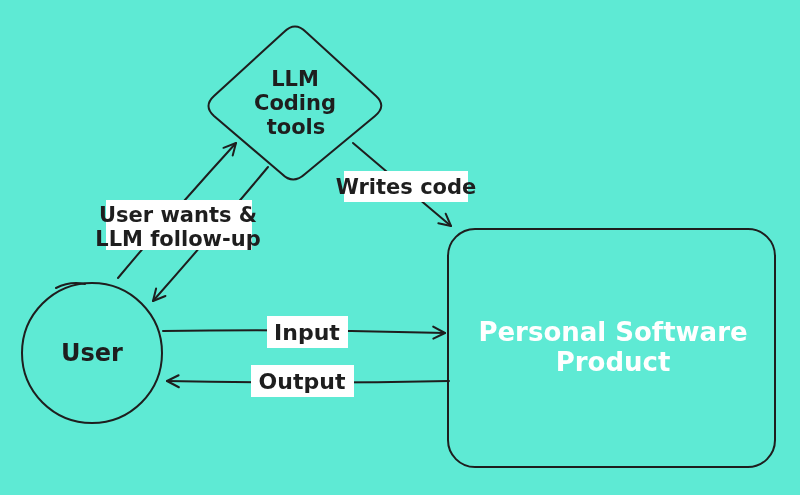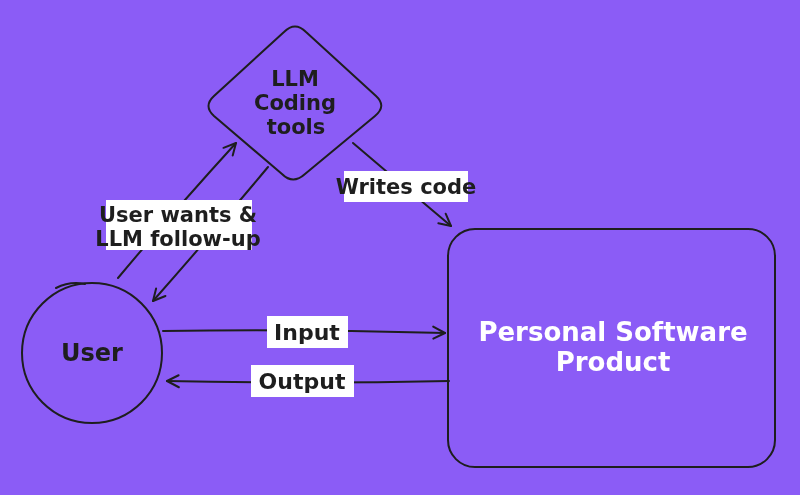--- a/index.html
+++ b/index.html
@@ -8,21 +8,21 @@
     background: #ffffff;
     width: 800px;
     height: 495px;
     overflow: hidden;
     font-family: "DejaVu Sans", sans-serif;
   }
   .stage {
     position: relative;
     width: 800px;
     height: 495px;
-    background: #8b5cf6;
+    background: #5eead4;
   }
   svg { display: block; }
   .shape {
     fill: none;
     stroke: #1e1e1e;
     stroke-width: 2;
     stroke-linecap: round;
     stroke-linejoin: round;
   }
   .edge {

